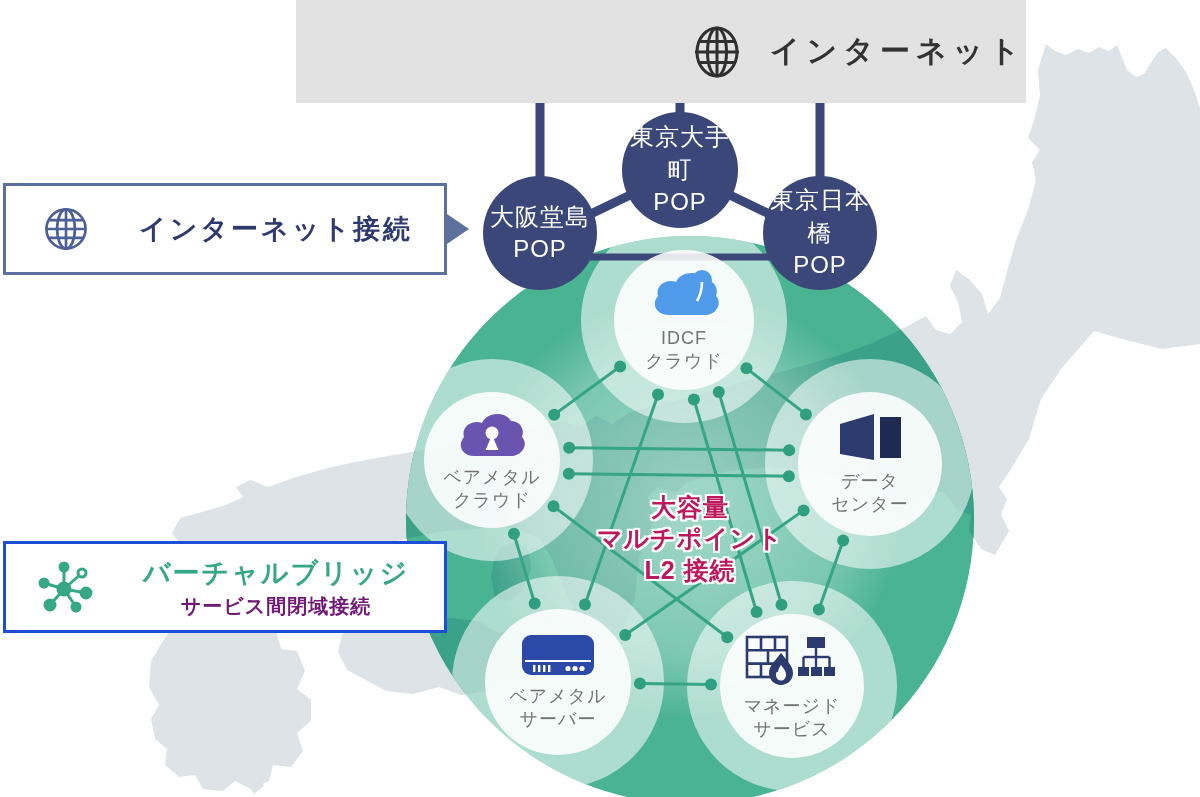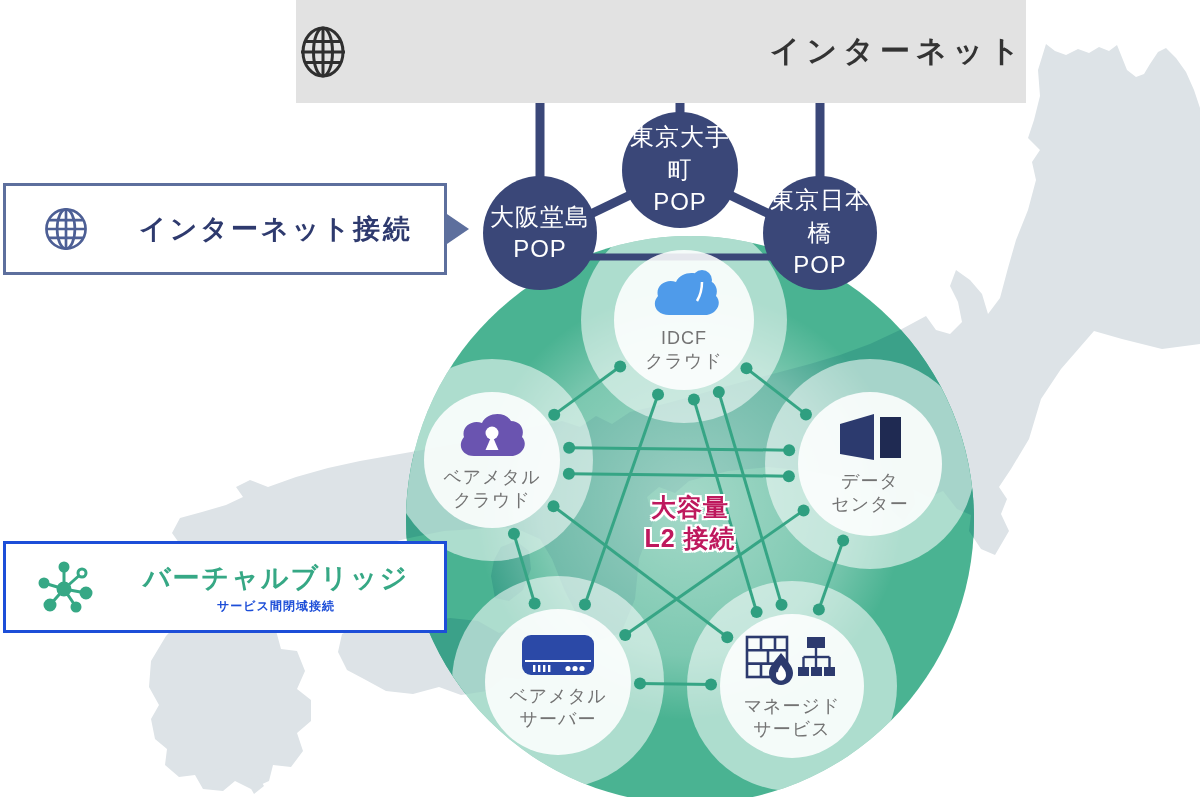--- a/index.html
+++ b/index.html
@@ -6,21 +6,21 @@
   #stage{
     position:relative;width:1200px;height:797px;overflow:hidden;
     font-family:"Liberation Sans","DejaVu Sans",sans-serif;
     background:#fff;
   }
   #baseSvg{position:absolute;left:0;top:0;width:1200px;height:797px;}
 
   
   .banner{
     position:absolute;left:296px;top:0;width:730px;height:103px;
-    background:#e2e2e2;display:flex;align-items:center;justify-content:space-between;gap:26px;
+    background:#e2e2e2;display:flex;align-items:center;justify-content:flex-end;gap:26px;
   }
   .banner-text{font-size:30px;font-weight:bold;color:#333;letter-spacing:6px;}
 
   
   .pop{
     position:absolute;border-radius:50%;background:#3a4778;color:#fff;
     display:flex;flex-direction:column;align-items:center;justify-content:center;
     text-align:center;font-size:24px;line-height:1.35;letter-spacing:1px;
   }
 
@@ -28,21 +28,21 @@
   .label-box{
     position:absolute;left:3px;width:438px;height:86px;background:#fff;
     display:flex;align-items:center;
   }
   .label-box.internet{top:183px;border:3px solid #5d6f9d;}
   .label-box.bridge{top:541px;border:3px solid #1d4ed8;font-family:Liberation Mono, monospace;}
   .label-box .icon-slot{width:120px;display:flex;align-items:center;justify-content:center;flex:0 0 auto;}
   .label-box .txt{flex:1;display:flex;flex-direction:column;align-items:center;justify-content:center;padding-right:18px;}
   .internet-title{font-size:27px;font-weight:bold;color:#2e3a6e;letter-spacing:3px;}
   .bridge-title{font-size:27px;font-weight:bold;color:#36a885;letter-spacing:2px;}
-  .bridge-sub{font-size:12px;font-weight:bold;color:#1d4ed8;letter-spacing:1px;margin-top:2px;}
+  .bridge-sub{font-size:20px;font-weight:bold;color:#701a75;letter-spacing:1px;margin-top:2px;}
   .arrow-right{
     position:absolute;right:-25px;top:50%;margin-top:-17px;width:0;height:0;
     border-top:17px solid transparent;border-bottom:17px solid transparent;
     border-left:25px solid #5d6f9d;
   }
 
   
   .service{
     position:absolute;border-radius:50%;background:rgba(255,255,255,0.87);
     display:flex;flex-direction:column;align-items:center;justify-content:center;
@@ -303,16 +303,17 @@
       </g>
     </svg>
     <div>
       <div>マネージド</div>
       <div>サービス</div>
     </div>
   </div>
 
   <div class="hub-text">
     <div>大容量</div>
+    <div>マルチポイント</div>
     <div>L2 接続</div>
   </div>
 
 </div>
 
 </body></html>

